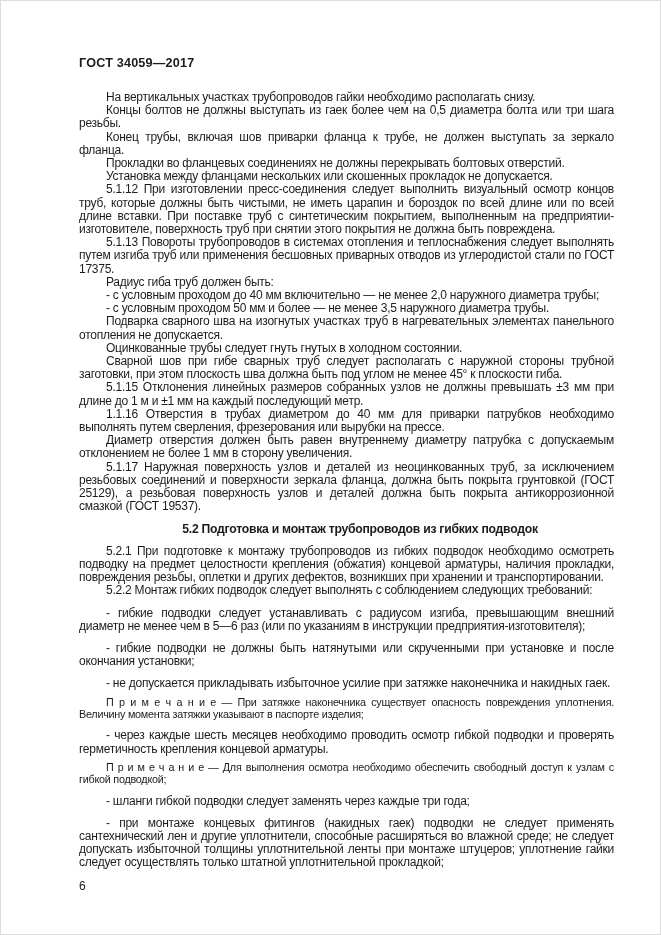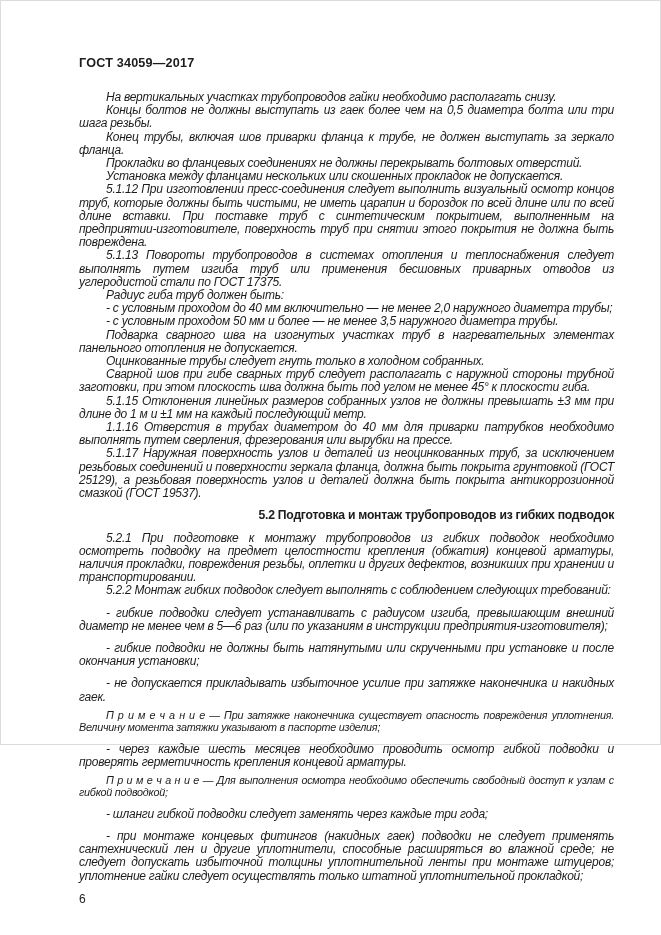--- a/index.html
+++ b/index.html
@@ -6,56 +6,54 @@
   body{
     width:661px;height:935px;
     background:#ffffff;
     font-family:"Liberation Sans","DejaVu Sans",sans-serif;
     color:#1c1c1c;
     position:relative;
     overflow:hidden;
   }
   .page{
     box-sizing:border-box;
-    width:661px;height:745px;
+    width:661px;height:935px;
     border:1px solid #dcdcdc;
     padding:55px 48px 20px 78px;
   }
   .doc-header{
     font-size:12.6px;
     font-weight:bold;
     letter-spacing:0.2px;
     margin:0 0 21px 0;
   }
   .doc-body{
     width:535px;
     font-size:12px;
     line-height:13.2px;
     letter-spacing:-0.25px;
   }
   .p{
     margin:0;
     text-indent:27px;
     text-align:justify;
-    font-style:italic;
   }
   .h2{
     margin:9px 0 9px 0;
     text-indent:27px;
     font-weight:bold;
     font-size:12.2px;
-    text-align:right;
+    text-align:center;
   }
   .note{
     margin:5px 0 5px 0;
     text-indent:27px;
     text-align:justify;
     font-size:10.8px;
     line-height:12.4px;
-    font-style:italic;
   }
   .sp{
     margin-top:9px;
   }
   .page-number{
     margin:9px 0 0 0;
     font-size:12px;
   }
 </style>
 </head>
@@ -69,24 +67,25 @@
       <p class="p">Концы болтов не должны выступать из гаек более чем на 0,5 диаметра болта или три шага резьбы.</p>
       <p class="p">Конец трубы, включая шов приварки фланца к трубе, не должен выступать за зеркало фланца.</p>
       <p class="p">Прокладки во фланцевых соединениях не должны перекрывать болтовых отверстий.</p>
       <p class="p">Установка между фланцами нескольких или скошенных прокладок не допускается.</p>
       <p class="p">5.1.12 При изготовлении пресс-соединения следует выполнить визуальный осмотр концов труб, которые должны быть чистыми, не иметь царапин и бороздок по всей длине или по всей длине вставки. При поставке труб с синтетическим покрытием, выполненным на предприятии-изготовителе, поверхность труб при снятии этого покрытия не должна быть повреждена.</p>
       <p class="p">5.1.13 Повороты трубопроводов в системах отопления и теплоснабжения следует выполнять путем изгиба труб или применения бесшовных приварных отводов из углеродистой стали по ГОСТ 17375.</p>
       <p class="p">Радиус гиба труб должен быть:</p>
       <p class="p">- с условным проходом до 40 мм включительно — не менее 2,0 наружного диаметра трубы;</p>
       <p class="p">- с условным проходом 50 мм и более — не менее 3,5 наружного диаметра трубы.</p>
       <p class="p">Подварка сварного шва на изогнутых участках труб в нагревательных элементах панельного отопления не допускается.</p>
-      <p class="p">Оцинкованные трубы следует гнуть только в холодном собранных.</p>
+      <p class="p">Оцинкованные трубы следует гнуть гнутых в холодном состоянии.</p>
       <p class="p">Сварной шов при гибе сварных труб следует располагать с наружной стороны трубной заготовки, при этом плоскость шва должна быть под углом не менее 45° к плоскости гиба.</p>
       <p class="p">5.1.15 Отклонения линейных размеров собранных узлов не должны превышать ±3 мм при длине до 1 м и ±1 мм на каждый последующий метр.</p>
       <p class="p">1.1.16 Отверстия в трубах диаметром до 40 мм для приварки патрубков необходимо выполнять путем сверления, фрезерования или вырубки на прессе.</p>
+      <p class="p">Диаметр отверстия должен быть равен внутреннему диаметру патрубка с допускаемым отклонением не более 1 мм в сторону увеличения.</p>
       <p class="p">5.1.17 Наружная поверхность узлов и деталей из неоцинкованных труб, за исключением резьбовых соединений и поверхности зеркала фланца, должна быть покрыта грунтовкой (ГОСТ 25129), а резьбовая поверхность узлов и деталей должна быть покрыта антикоррозионной смазкой (ГОСТ 19537).</p>
       <p class="h2">5.2 Подготовка и монтаж трубопроводов из гибких подводок</p>
       <p class="p">5.2.1 При подготовке к монтажу трубопроводов из гибких подводок необходимо осмотреть подводку на предмет целостности крепления (обжатия) концевой арматуры, наличия прокладки, повреждения резьбы, оплетки и других дефектов, возникших при хранении и транспортировании.</p>
       <p class="p">5.2.2 Монтаж гибких подводок следует выполнять с соблюдением следующих требований:</p>
       <p class="p sp">- гибкие подводки следует устанавливать с радиусом изгиба, превышающим внешний диаметр не менее чем в 5—6 раз (или по указаниям в инструкции предприятия-изготовителя);</p>
       <p class="p sp">- гибкие подводки не должны быть натянутыми или скрученными при установке и после окончания установки;</p>
       <p class="p sp">- не допускается прикладывать избыточное усилие при затяжке наконечника и накидных гаек.</p>
       <p class="note">П р и м е ч а н и е — При затяжке наконечника существует опасность повреждения уплотнения. Величину момента затяжки указывают в паспорте изделия;</p>
       <p class="p sp">- через каждые шесть месяцев необходимо проводить осмотр гибкой подводки и проверять герметичность крепления концевой арматуры.</p>
       <p class="note">П р и м е ч а н и е — Для выполнения осмотра необходимо обеспечить свободный доступ к узлам с гибкой подводкой;</p>

